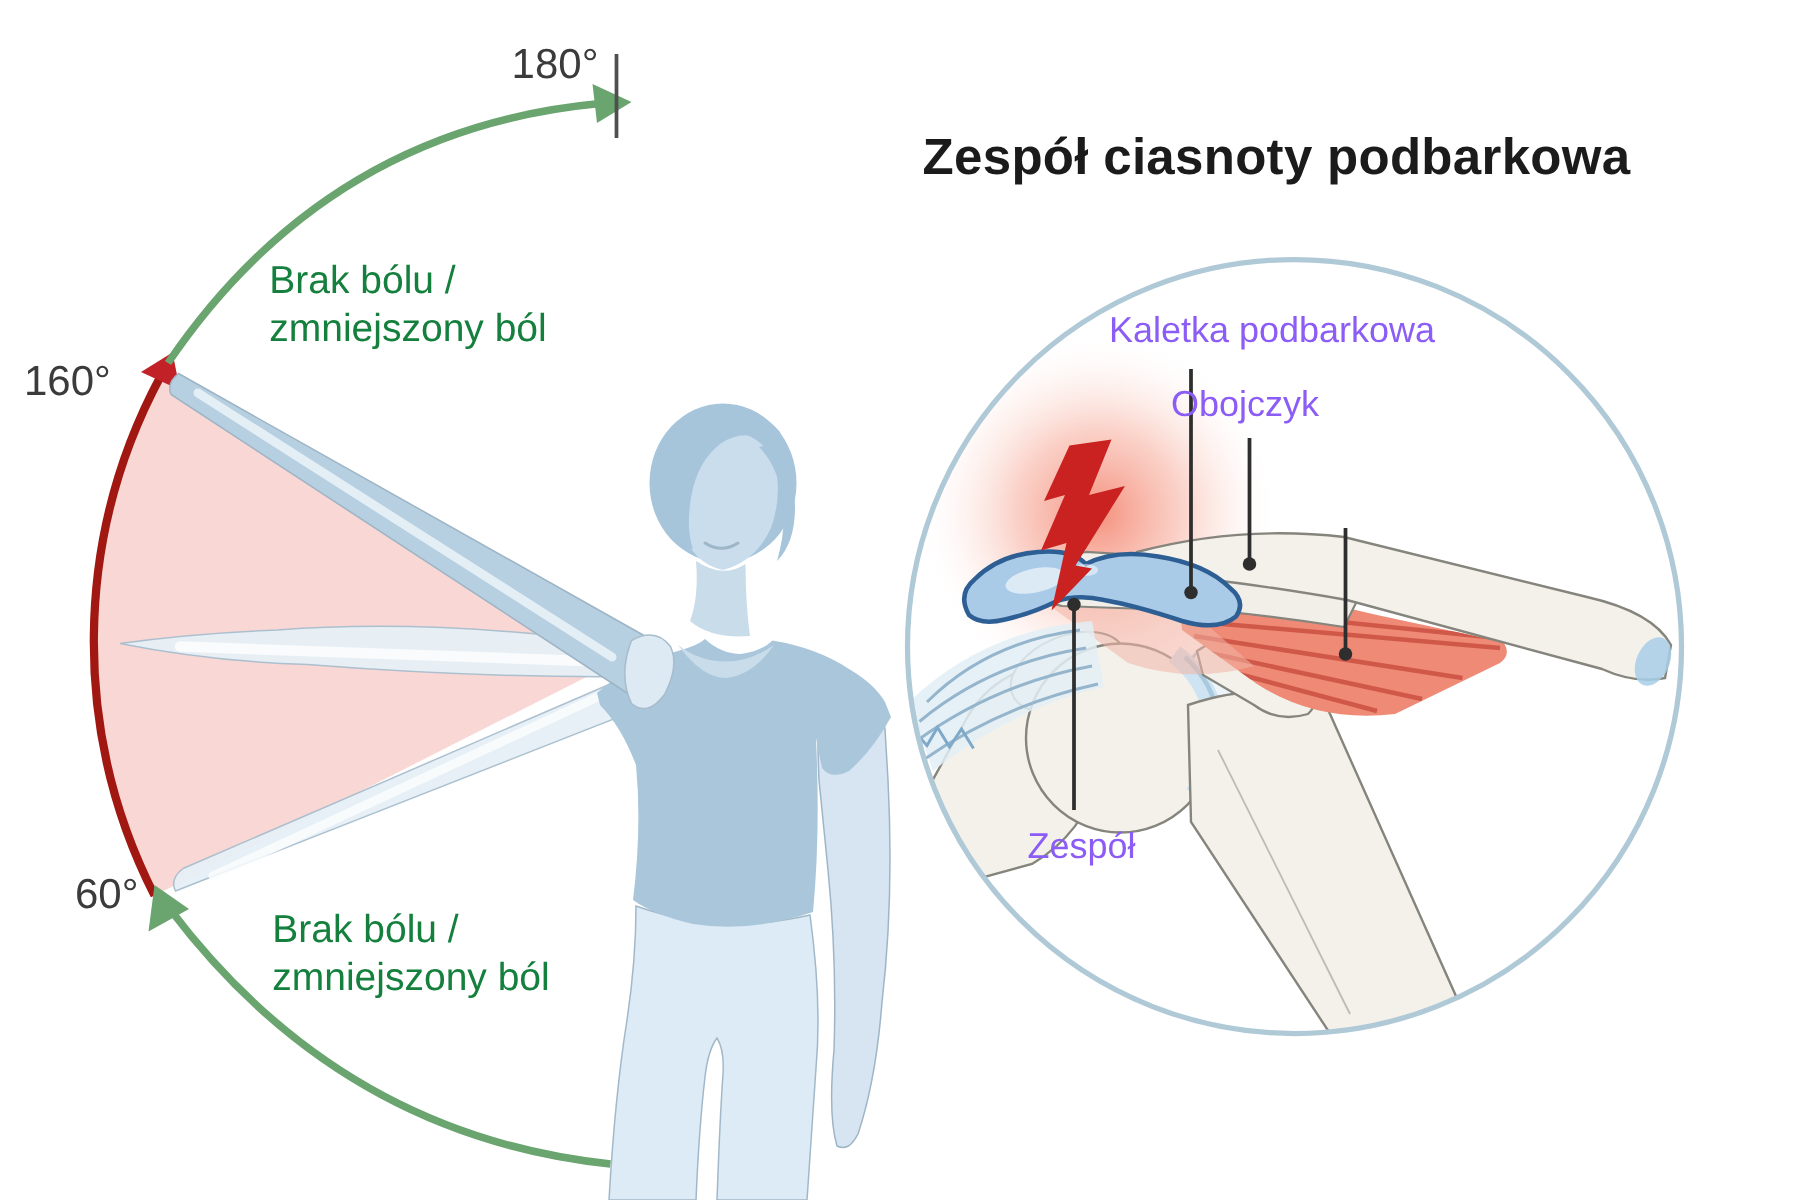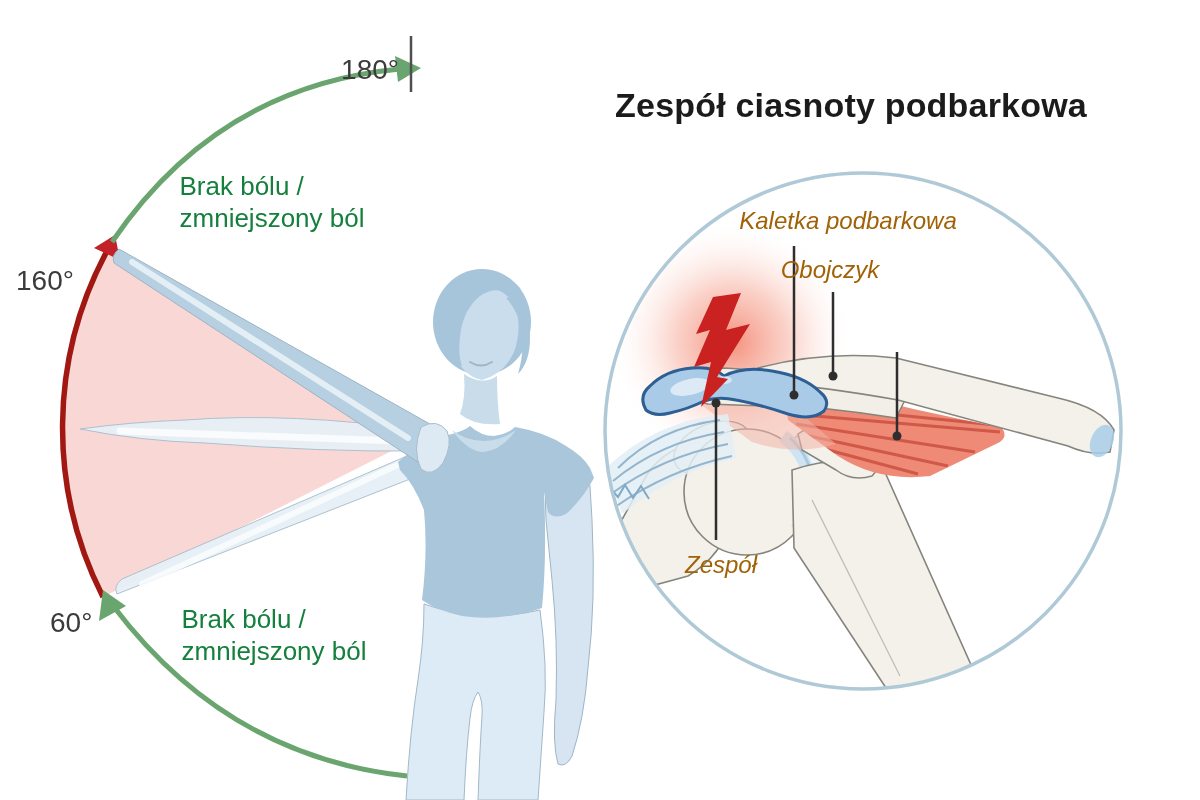--- a/index.html
+++ b/index.html
@@ -1,24 +1,24 @@
 <!DOCTYPE html>
 <html><head>
 <meta charset="utf-8">
 <style>
   html,body{margin:0;padding:0;background:#fff;}
   .stage{position:relative;width:1200px;height:800px;background:#ffffff;overflow:hidden;
          font-family:"Liberation Sans","DejaVu Sans",sans-serif;}
   .stage svg{position:absolute;left:0;top:0;}
   .label{position:absolute;white-space:nowrap;color:#3a3a3a;}
-  .deg{font-size:28px;color:#3b3b3b;margin-top:27px;}
+  .deg{font-size:28px;color:#3b3b3b;}
   .nopain{font-size:26px;line-height:32px;text-align:left;transform:translateX(-50%);color:#15803d;}
   .painful{font-size:27px;color:#3e2727;}
   .title{font-size:34px;font-weight:700;color:#1b1b1b;transform:translateX(-50%);letter-spacing:.2px;}
-  .inset-label{font-size:24px;color:#a16207;transform:translateX(-50%);font-style:italic;}
+  .inset-label{font-size:24px;color:#8b5cf6;transform:translateX(-50%);}
   .inset-label-left{font-size:24px;color:#2d2d2d;line-height:28px;}
 </style>
 </head>
 <body>
 
 <div class="stage">
 
   <svg width="1200" height="800" viewBox="0 0 1200 800">
     <defs>
       <radialGradient id="glow">

